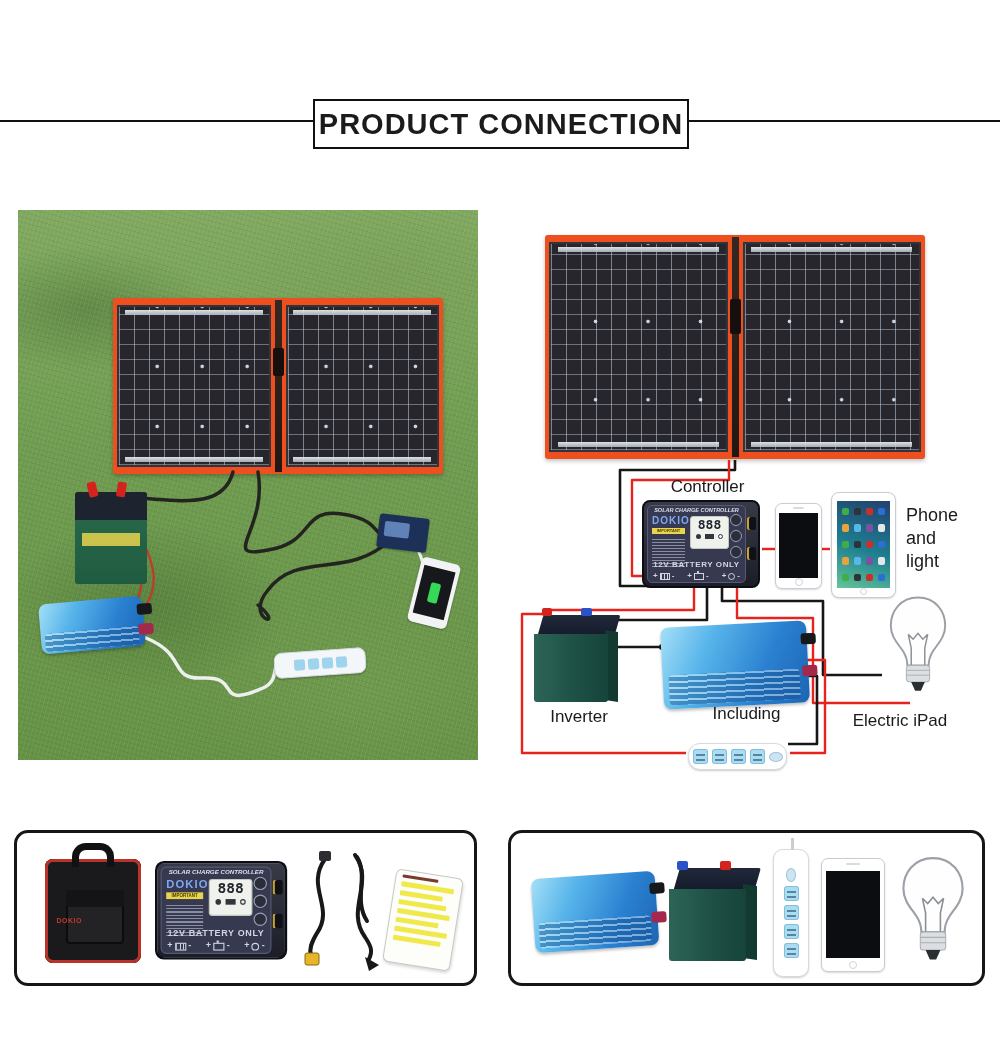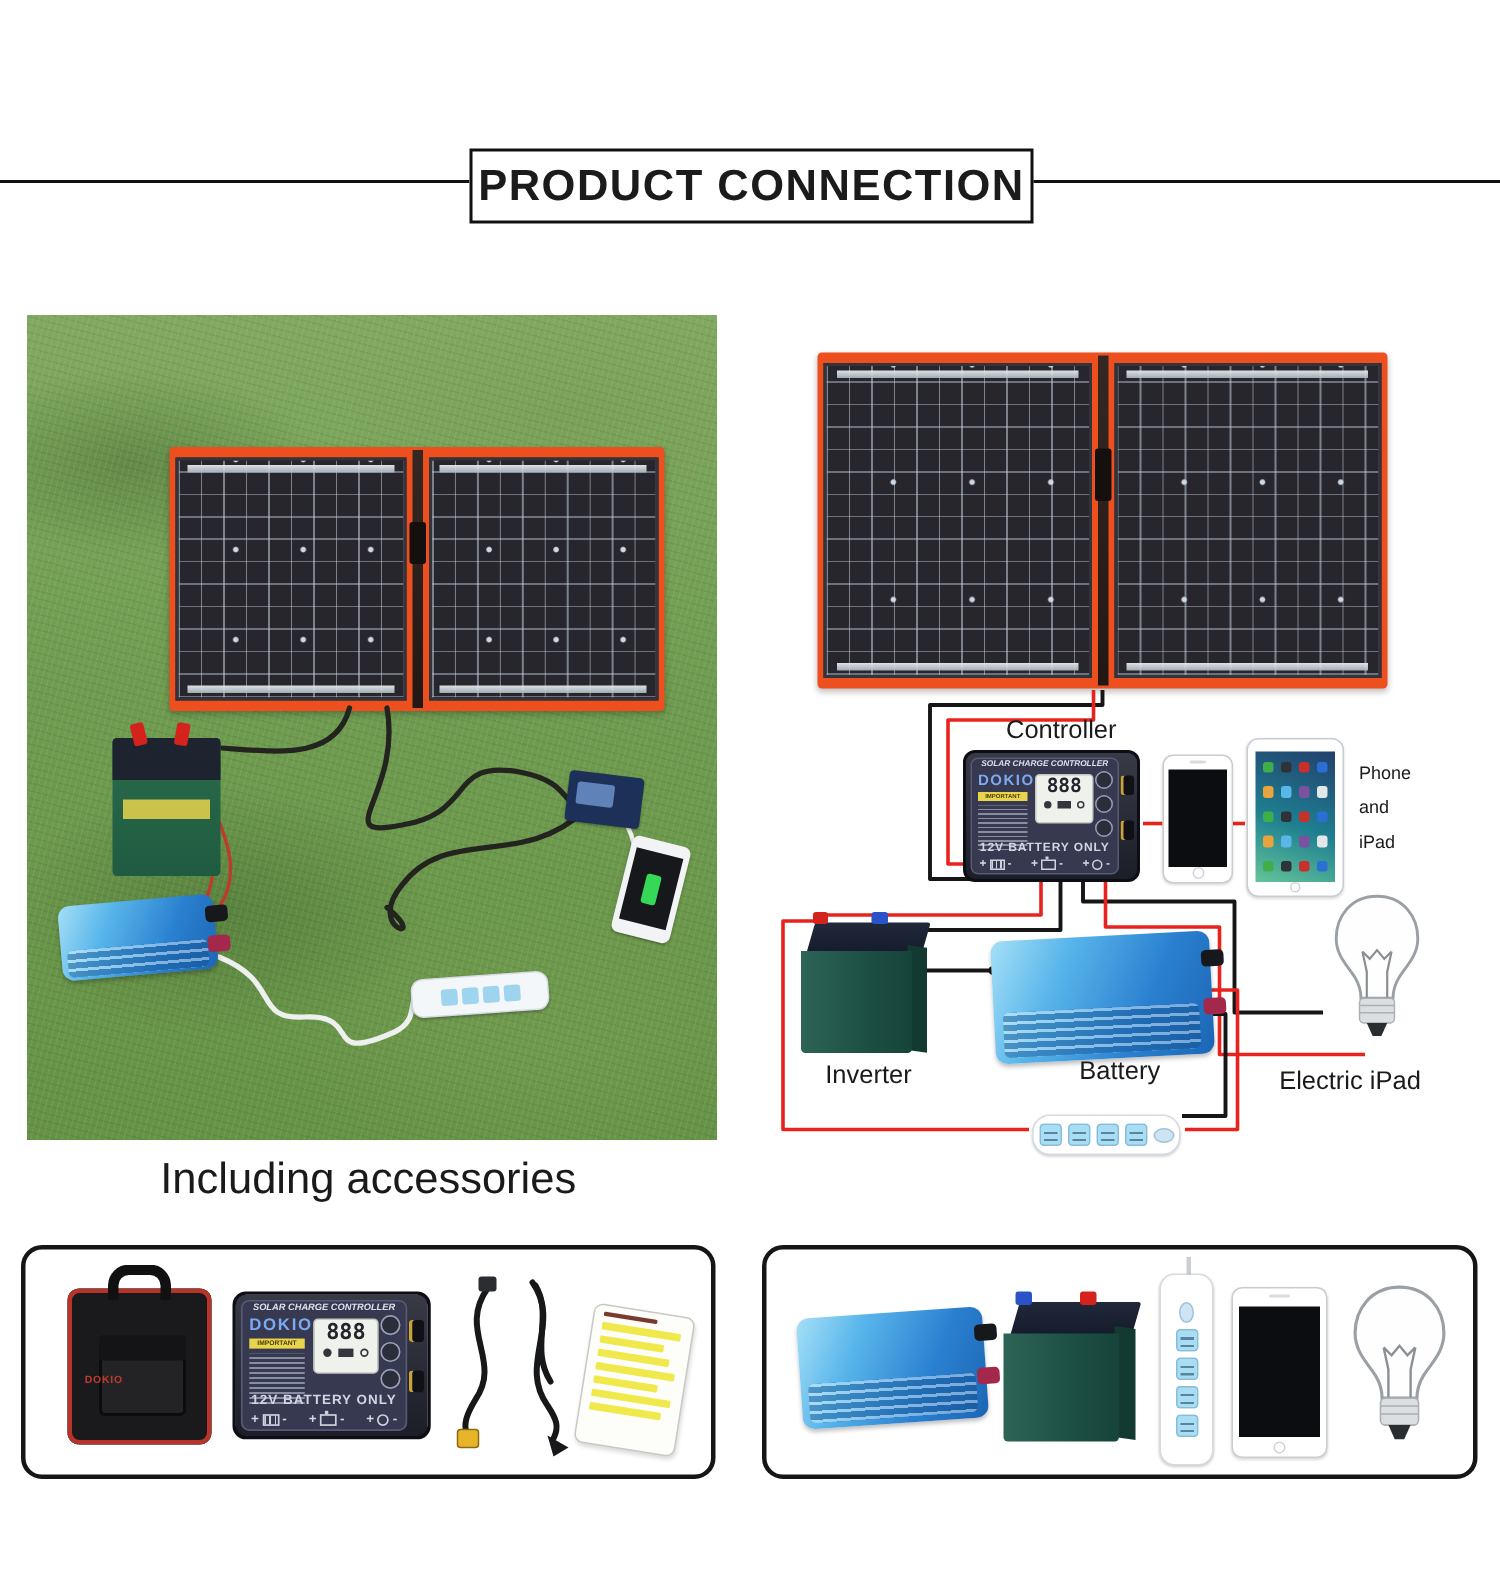--- a/index.html
+++ b/index.html
@@ -122,21 +122,21 @@
   .ipad .scr i:nth-child(8n+3){background:#c9302c;} .ipad .scr i:nth-child(8n+4){background:#2b6fd4;}
   .ipad .scr i:nth-child(8n+5){background:#e8a33d;} .ipad .scr i:nth-child(8n+6){background:#58b7e8;}
   .ipad .scr i:nth-child(8n+7){background:#7a52a0;} .ipad .scr i:nth-child(8n){background:#e4e7ea;}
   .ipad .hb{position:absolute;left:50%;bottom:1.5%;width:7px;height:7px;margin-left:-3.5px;border:1px solid #cfd3d8;border-radius:50%;box-sizing:border-box;}
 
   
   .bulbsvg{position:absolute;}
 
   
   .dlabel{position:absolute;font-size:17px;color:#1a1a1a;text-align:center;}
-  .pilabel{position:absolute;font-size:12px;color:#1a1a1a;line-height:23px;}
+  .pilabel{position:absolute;font-size:18px;color:#1a1a1a;line-height:23px;}
   .heading{position:absolute;font-size:29px;color:#1a1a1a;text-align:center;}
 
   
   .bbox{position:absolute;top:830px;height:156px;border:3px solid #161616;border-radius:14px;background:#fff;box-sizing:border-box;}
 
   
   .bag{position:absolute;background:#1a1a1d;border-radius:8px;
        box-shadow:inset 0 0 0 3px #b8342a, inset 0 0 0 6px #1a1a1d;}
   .bag::before{content:"";position:absolute;top:-16px;left:28%;width:44%;height:24px;
        border:7px solid #111;border-bottom:none;border-radius:14px 14px 0 0;box-sizing:border-box;}
@@ -304,21 +304,21 @@
         <i></i>
         <i></i>
         <i></i>
         <i></i>
     </div>
     <div class="hb"></div>
   </div>
   <div class="pilabel" style="left:906px;top:504px;">
     <div>Phone</div>
     <div>and</div>
-    <div>iPad</div>
+    <div>light</div>
   </div>
 
   <div class="batt" style="left:534px;top:608px;width:84px;height:94px;">
     <div class="b-top"></div>
       <div class="b-side"></div>
     <div class="b-front"></div>
     <i class="term red"></i>
     <i class="term blu"></i>
   </div>
   <div class="inv" style="left:662px;top:624px;width:146px;height:82px;transform:rotate(-3deg);">
@@ -334,24 +334,23 @@
   </svg>
   <div class="strip" style="left:688px;top:743px;width:97px;height:25px;">
     <i class="sock"></i>
       <i class="sock"></i>
     <i class="sock"></i>
       <i class="sock"></i>
     <i class="sbtn"></i>
   </div>
 
   <div class="dlabel" style="left:534px;top:707px;width:90px;">Inverter</div>
-  <div class="dlabel" style="left:694px;top:704px;width:105px;">Battery</div>
+  <div class="dlabel" style="left:694px;top:704px;width:105px;">Including</div>
   <div class="dlabel" style="left:845px;top:711px;width:110px;">Electric iPad</div>
 
-  <div class="heading" style="left:14px;top:770px;width:463px;">Including accessories</div>
 
   <div class="bbox" style="left:14px;width:463px;">
     <div class="bag" style="left:28px;top:26px;width:96px;height:104px;">
       <div class="pocket"></div>
       <div class="logo">DOKIO</div>
     </div>
     <div class="ctrl lg" style="left:138px;top:28px;">
       <div class="ctrl-face">
         <div class="ctrl-header">SOLAR CHARGE CONTROLLER</div>
         <div class="ctrl-brand">DOKIO</div>

